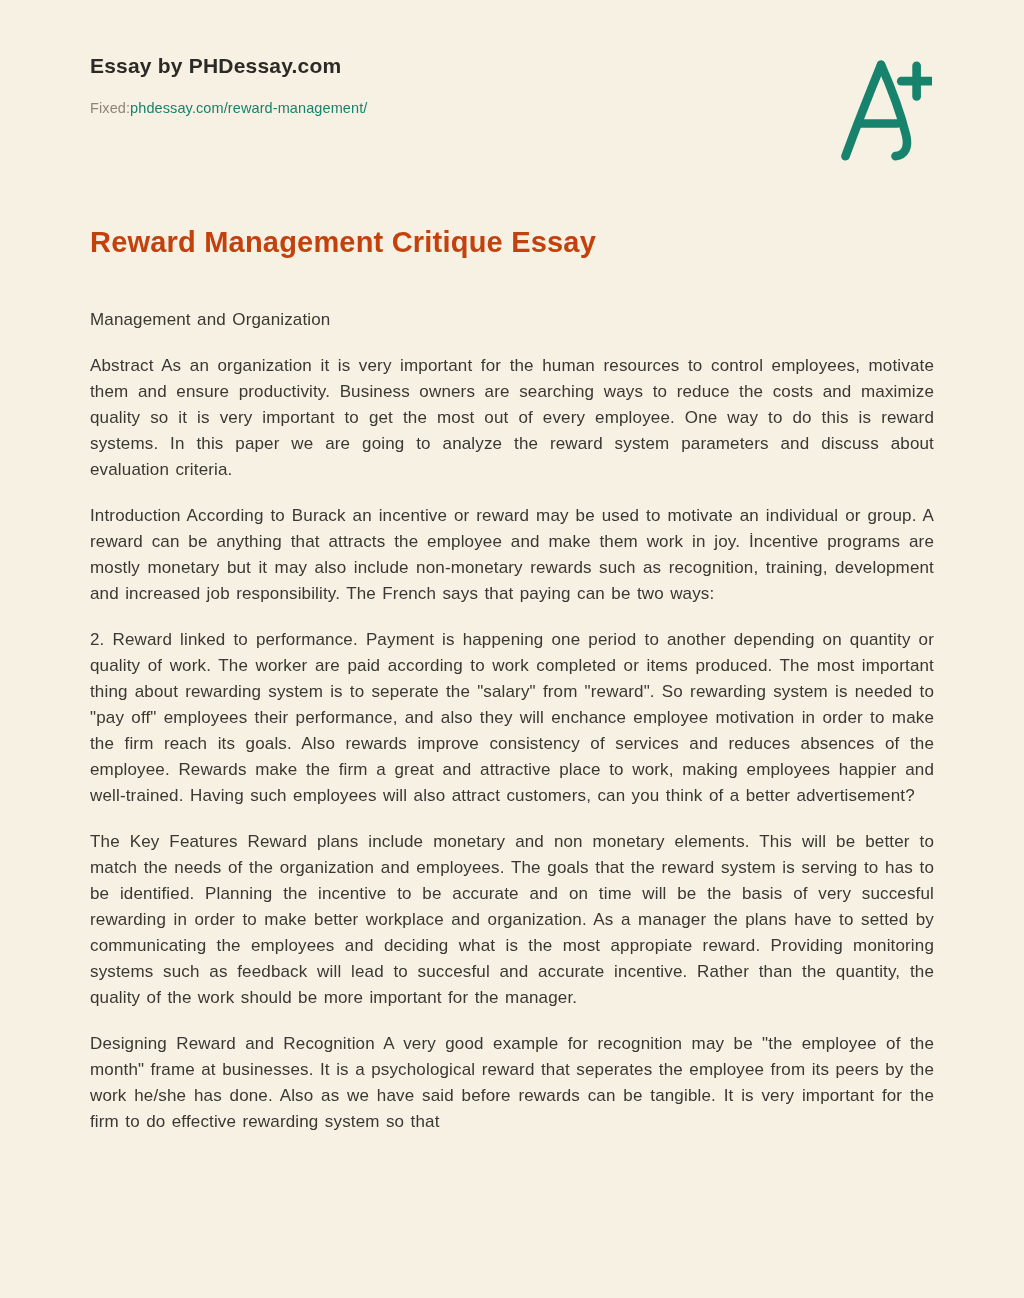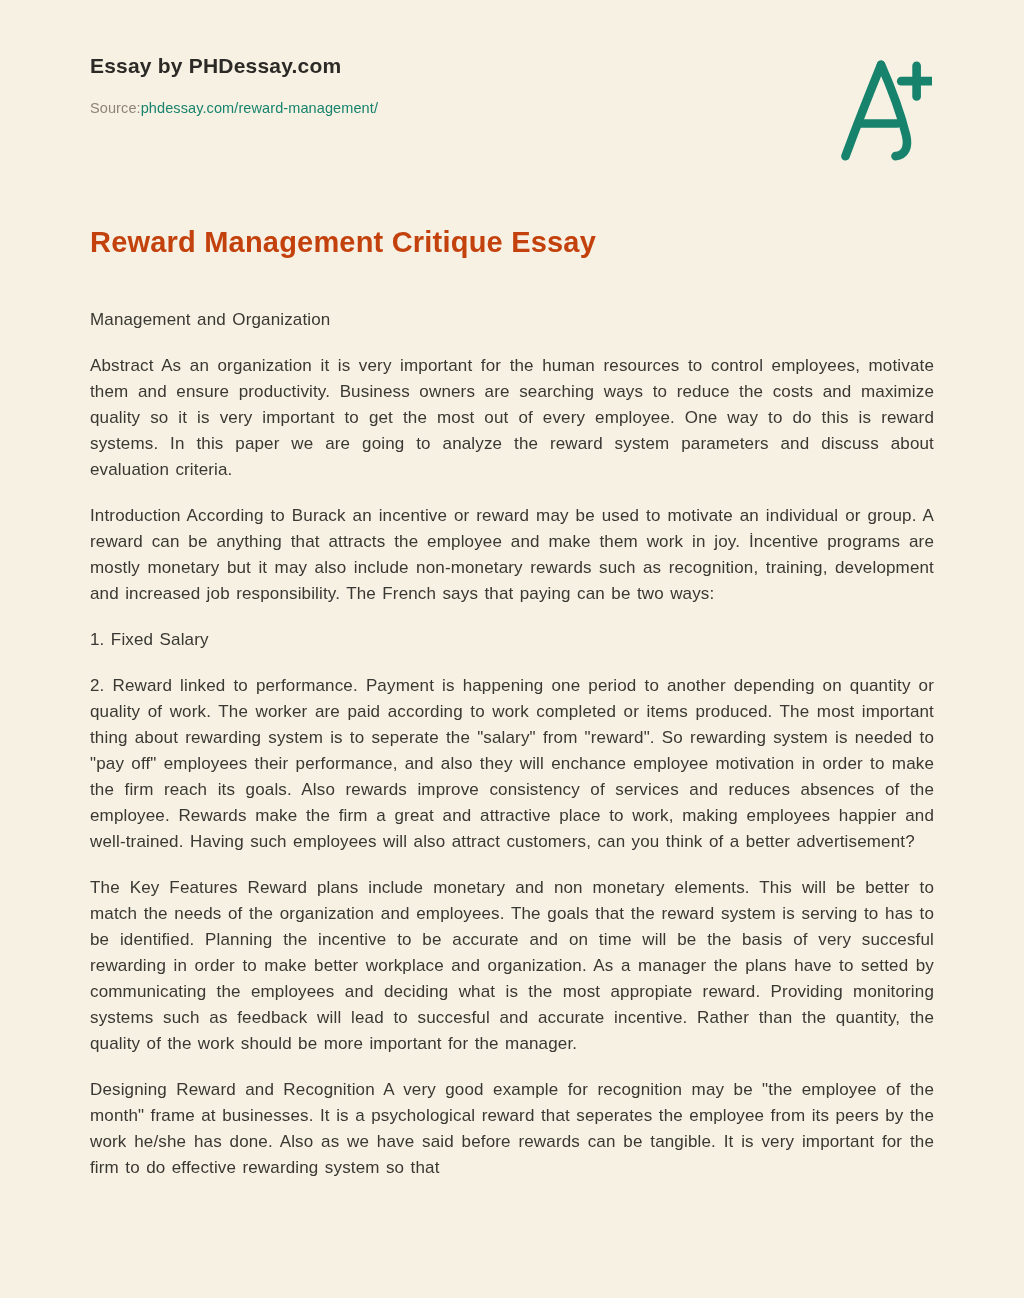--- a/index.html
+++ b/index.html
@@ -71,21 +71,21 @@
 </style>
 </head>
 <body>
 
 <div class="page">
 
   <header class="top">
     <div class="head-left">
       <div class="byline">Essay by PHDessay.com</div>
       <div class="source">
-        <span>Source:</span><a class="source-link">phdessay.com/reward-management/</a>
+        <span>Fixed:</span><a class="source-link">phdessay.com/reward-management/</a>
       </div>
     </div>
 
     <div class="logo">
       <svg viewBox="0 0 104 112" fill="none" xmlns="http://www.w3.org/2000/svg" aria-hidden="true">
         <g stroke="#17836d" stroke-width="9" stroke-linecap="round" stroke-linejoin="round" fill="none">
 
           <path d="M14 104 C 28 66, 40 36, 51 9"></path>
           <path d="M51 9 C 62 34, 72 62, 77 82 C 80 95, 76 103, 66 104"></path>
           <path d="M27 70 L 68 70"></path>
@@ -96,19 +96,18 @@
       </svg>
     </div>
   </header>
 
   <h1 class="title">Reward Management Critique Essay</h1>
 
   <div class="essay-body">
     <p>Management and Organization</p>
     <p>Abstract As an organization it is very important for the human resources to control employees, motivate them and ensure productivity. Business owners are searching ways to reduce the costs and maximize quality so it is very important to get the most out of every employee. One way to do this is reward systems. In this paper we are going to analyze the reward system parameters and discuss about evaluation criteria.</p>
     <p>Introduction According to Burack an incentive or reward may be used to motivate an individual or group. A reward can be anything that attracts the employee and make them work in joy. İncentive programs are mostly monetary but it may also include non-monetary rewards such as recognition, training, development and increased job responsibility. The French says that paying can be two ways:</p>
-    <p>1. Fixed Salary</p>
     <p>2. Reward linked to performance. Payment is happening one period to another depending on quantity or quality of work. The worker are paid according to work completed or items produced. The most important thing about rewarding system is to seperate the "salary" from "reward". So rewarding system is needed to "pay off" employees their performance, and also they will enchance employee motivation in order to make the firm reach its goals. Also rewards improve consistency of services and reduces absences of the employee. Rewards make the firm a great and attractive place to work, making employees happier and well-trained. Having such employees will also attract customers, can you think of a better advertisement?</p>
     <p>The Key Features Reward plans include monetary and non monetary elements. This will be better to match the needs of the organization and employees. The goals that the reward system is serving to has to be identified. Planning the incentive to be accurate and on time will be the basis of very succesful rewarding in order to make better workplace and organization. As a manager the plans have to setted by communicating the employees and deciding what is the most appropiate reward. Providing monitoring systems such as feedback will lead to succesful and accurate incentive. Rather than the quantity, the quality of the work should be more important for the manager.</p>
     <p>Designing Reward and Recognition A very good example for recognition may be "the employee of the month" frame at businesses. It is a psychological reward that seperates the employee from its peers by the work he/she has done. Also as we have said before rewards can be tangible. It is very important for the firm to do effective rewarding system so that</p>
   </div>
 
 </div>
 
 </body></html>

